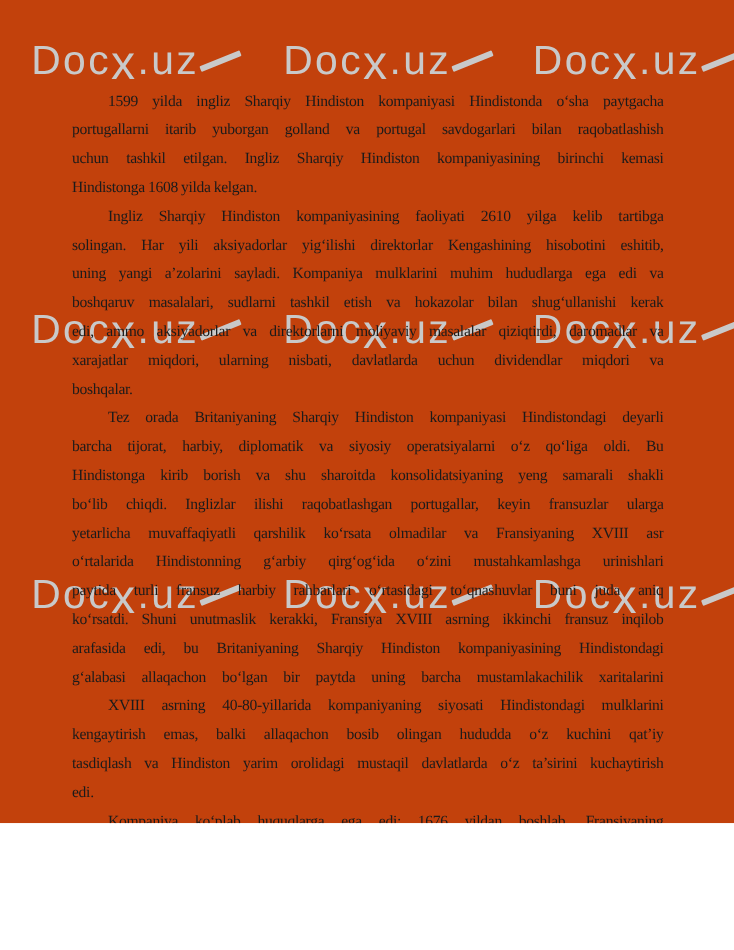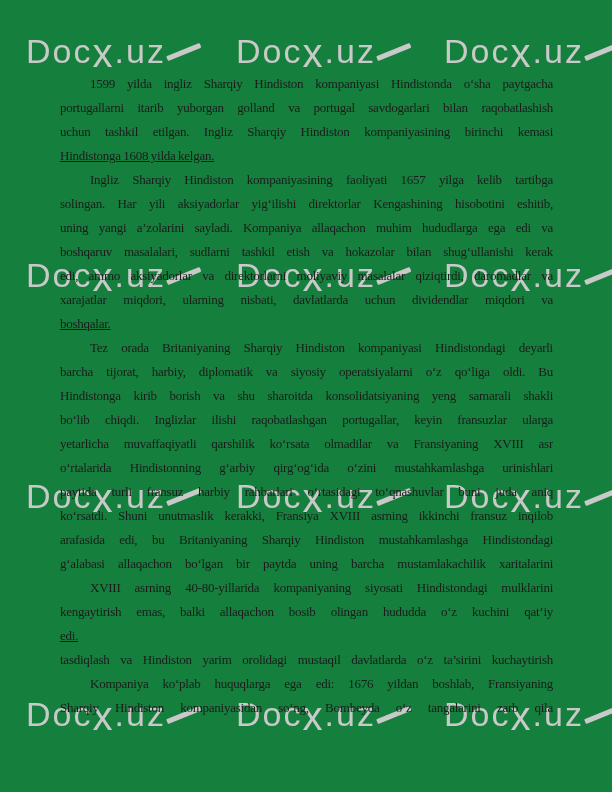--- a/index.html
+++ b/index.html
@@ -3,22 +3,22 @@
 <meta charset="utf-8">
 <style>
   html, body {
     margin: 0;
     padding: 0;
     background: #ffffff;
   }
   .page {
     position: relative;
     width: 612px;
-    height: 792px;
-    background: #15803d;
+    height: 686px;
+    background: #c2410c;
     overflow: hidden;
     font-family: "Liberation Serif", "DejaVu Serif", serif;
   }
   
   .wm-layer {
     position: absolute;
     inset: 0;
     z-index: 1;
     pointer-events: none;
   }
@@ -63,21 +63,20 @@
     height: 24px;
     line-height: 24px;
     overflow: hidden;
     text-align: justify;
     text-align-last: justify;
     -moz-text-align-last: justify;
   }
   .line.indent { text-indent: 30px; }
   .line.flush {
     text-align-last: left;
-    text-decoration: underline;
     -moz-text-align-last: left;
   }
 </style>
 </head>
 <body>
 
 <div class="page">
   <div class="wm-layer" id="wm-layer">
       <div class="wm" style="left: 26px; top: 34px; color: rgb(201, 201, 201);"><span>Doc</span><span class="wm-x">x</span><span>.uz</span><span class="wm-slash" style="background: rgb(201, 201, 201);"></span></div>
       <div class="wm" style="left: 236px; top: 34px; color: rgb(201, 201, 201);"><span>Doc</span><span class="wm-x">x</span><span>.uz</span><span class="wm-slash" style="background: rgb(201, 201, 201);"></span></div>
@@ -93,44 +92,44 @@
       <div class="wm" style="left: 444px; top: 697px; color: rgb(201, 201, 201);"><span>Doc</span><span class="wm-x">x</span><span>.uz</span><span class="wm-slash" style="background: rgb(201, 201, 201);"></span></div>
     </div>
   <div class="textblock" id="textblock" style="color: rgb(27, 27, 27);">
       <div class="para">
         <div class="line indent">1599 yilda ingliz Sharqiy Hindiston kompaniyasi Hindistonda o‘sha paytgacha</div>
         <div class="line">portugallarni itarib yuborgan golland va portugal savdogarlari bilan raqobatlashish</div>
         <div class="line">uchun tashkil etilgan. Ingliz Sharqiy Hindiston kompaniyasining birinchi kemasi</div>
         <div class="line flush">Hindistonga 1608 yilda kelgan.</div>
       </div>
       <div class="para">
-        <div class="line indent">Ingliz Sharqiy Hindiston kompaniyasining faoliyati 1657 yilga kelib tartibga</div>
+        <div class="line indent">Ingliz Sharqiy Hindiston kompaniyasining faoliyati 2610 yilga kelib tartibga</div>
         <div class="line">solingan. Har yili aksiyadorlar yig‘ilishi direktorlar Kengashining hisobotini eshitib,</div>
-        <div class="line">uning yangi a’zolarini sayladi. Kompaniya allaqachon muhim hududlarga ega edi va</div>
+        <div class="line">uning yangi a’zolarini sayladi. Kompaniya mulklarini muhim hududlarga ega edi va</div>
         <div class="line">boshqaruv masalalari, sudlarni tashkil etish va hokazolar bilan shug‘ullanishi kerak</div>
         <div class="line">edi, ammo aksiyadorlar va direktorlarni moliyaviy masalalar qiziqtirdi, daromadlar va</div>
         <div class="line">xarajatlar miqdori, ularning nisbati, davlatlarda uchun dividendlar miqdori va</div>
         <div class="line flush">boshqalar.</div>
       </div>
       <div class="para">
         <div class="line indent">Tez orada Britaniyaning Sharqiy Hindiston kompaniyasi Hindistondagi deyarli</div>
         <div class="line">barcha tijorat, harbiy, diplomatik va siyosiy operatsiyalarni o‘z qo‘liga oldi. Bu</div>
         <div class="line">Hindistonga kirib borish va shu sharoitda konsolidatsiyaning yeng samarali shakli</div>
         <div class="line">bo‘lib chiqdi. Inglizlar ilishi raqobatlashgan portugallar, keyin fransuzlar ularga</div>
         <div class="line">yetarlicha muvaffaqiyatli qarshilik ko‘rsata olmadilar va Fransiyaning XVIII asr</div>
         <div class="line">o‘rtalarida Hindistonning g‘arbiy qirg‘og‘ida o‘zini mustahkamlashga urinishlari</div>
         <div class="line">paytida turli fransuz harbiy rahbarlari o‘rtasidagi to‘qnashuvlar buni juda aniq</div>
         <div class="line">ko‘rsatdi. Shuni unutmaslik kerakki, Fransiya XVIII asrning ikkinchi fransuz inqilob</div>
-        <div class="line">arafasida edi, bu Britaniyaning Sharqiy Hindiston mustahkamlashga Hindistondagi</div>
+        <div class="line">arafasida edi, bu Britaniyaning Sharqiy Hindiston kompaniyasining Hindistondagi</div>
         <div class="line">g‘alabasi allaqachon bo‘lgan bir paytda uning barcha mustamlakachilik xaritalarini</div>
       </div>
       <div class="para">
         <div class="line indent">XVIII asrning 40-80-yillarida kompaniyaning siyosati Hindistondagi mulklarini</div>
         <div class="line">kengaytirish emas, balki allaqachon bosib olingan hududda o‘z kuchini qat’iy</div>
+        <div class="line">tasdiqlash va Hindiston yarim orolidagi mustaqil davlatlarda o‘z ta’sirini kuchaytirish</div>
         <div class="line flush">edi.</div>
-        <div class="line">tasdiqlash va Hindiston yarim orolidagi mustaqil davlatlarda o‘z ta’sirini kuchaytirish</div>
       </div>
       <div class="para">
         <div class="line indent">Kompaniya ko‘plab huquqlarga ega edi: 1676 yildan boshlab, Fransiyaning</div>
         <div class="line">Sharqiy Hindiston kompaniyasidan so‘ng, Bombeyda o‘z tangalarini zarb qila</div>
       </div>
     </div>
 </div>
 
 </body></html>

